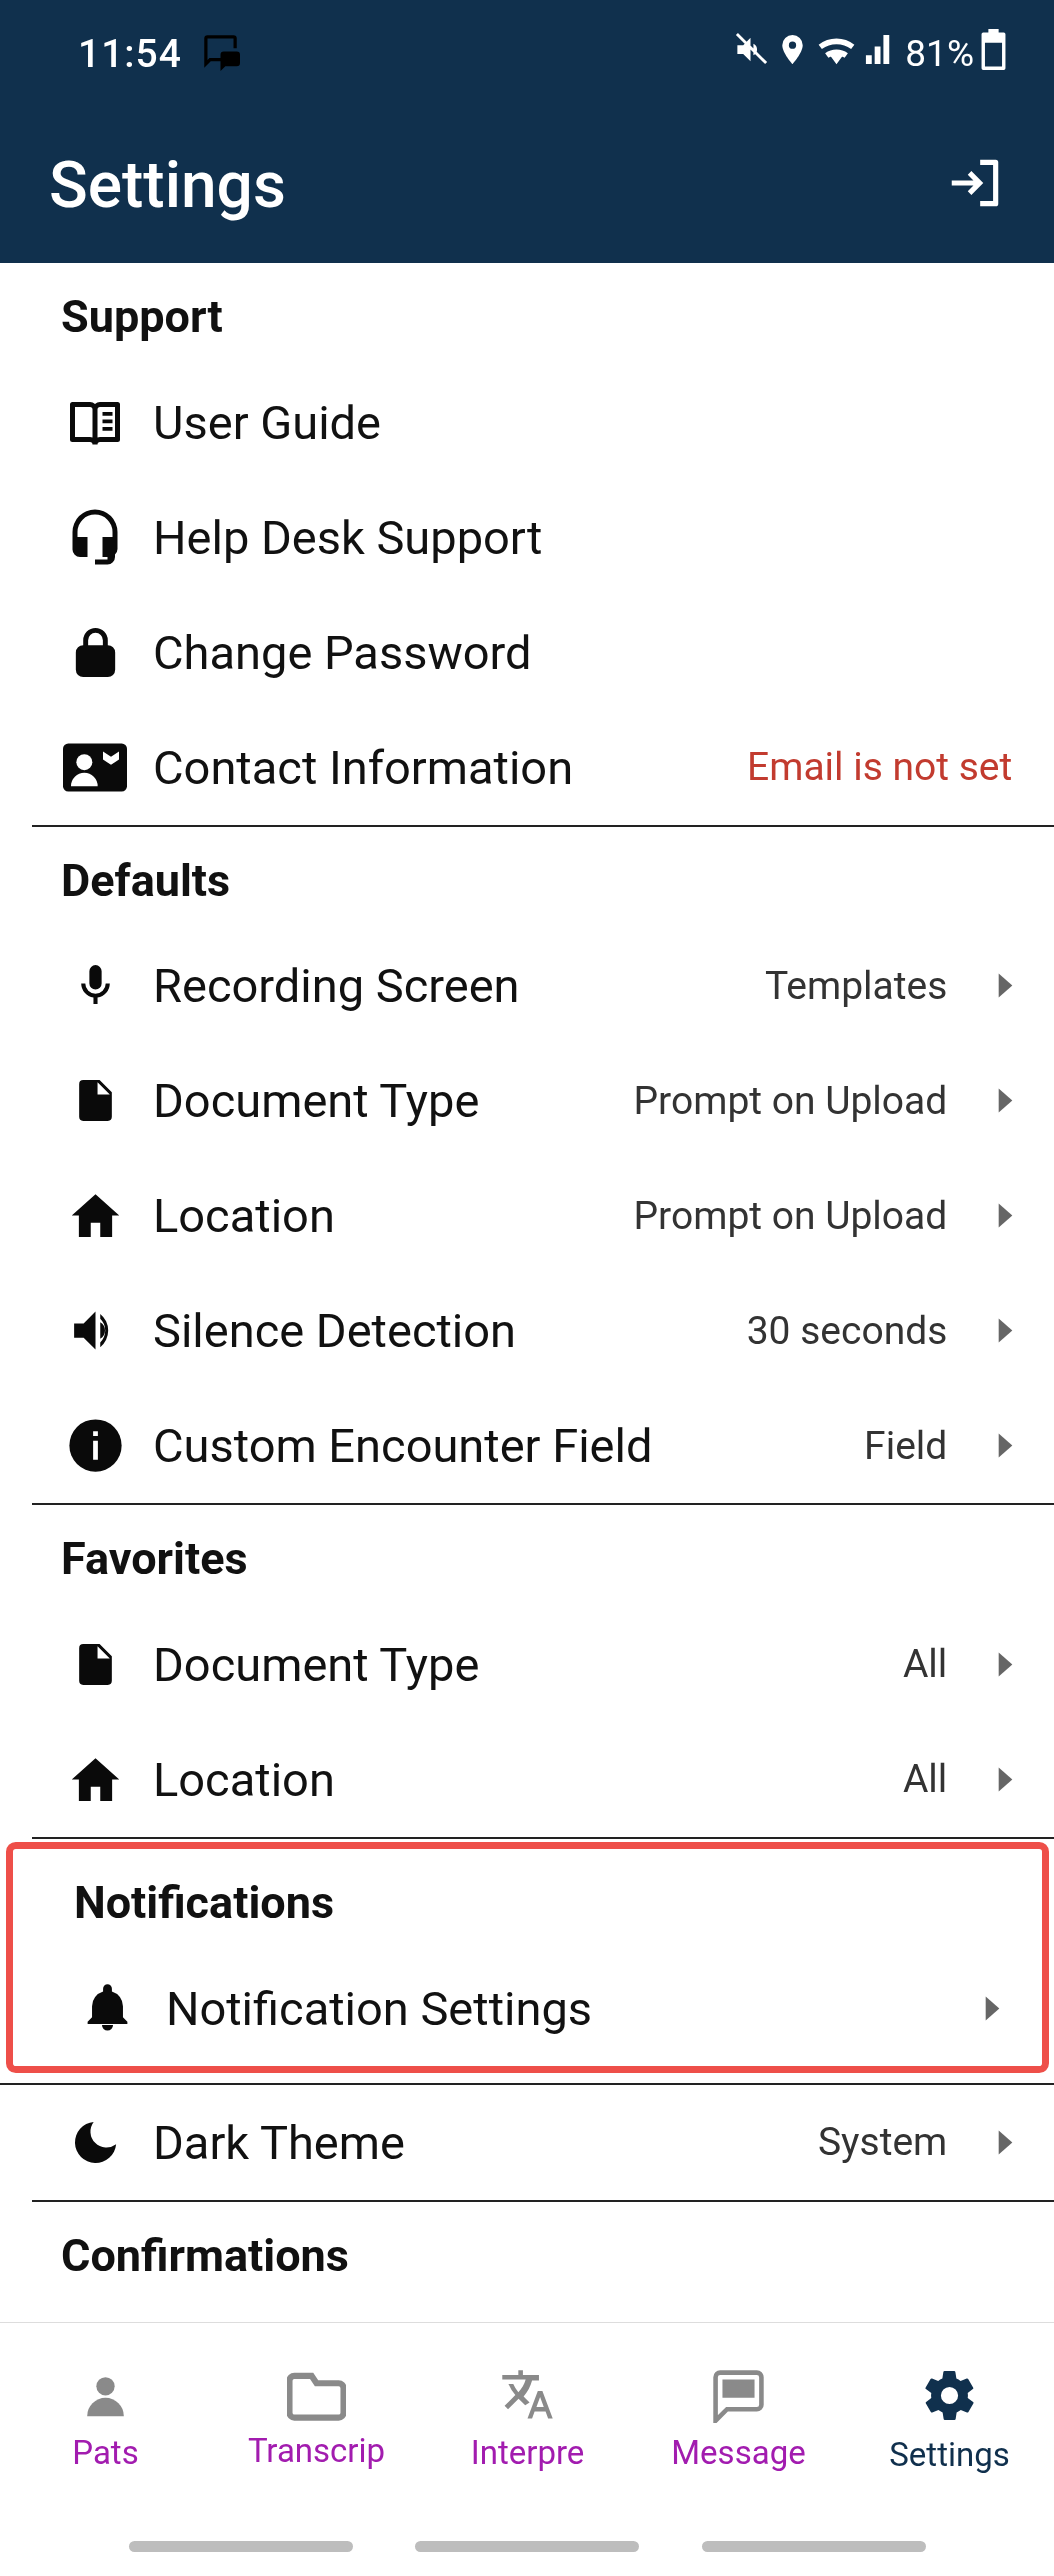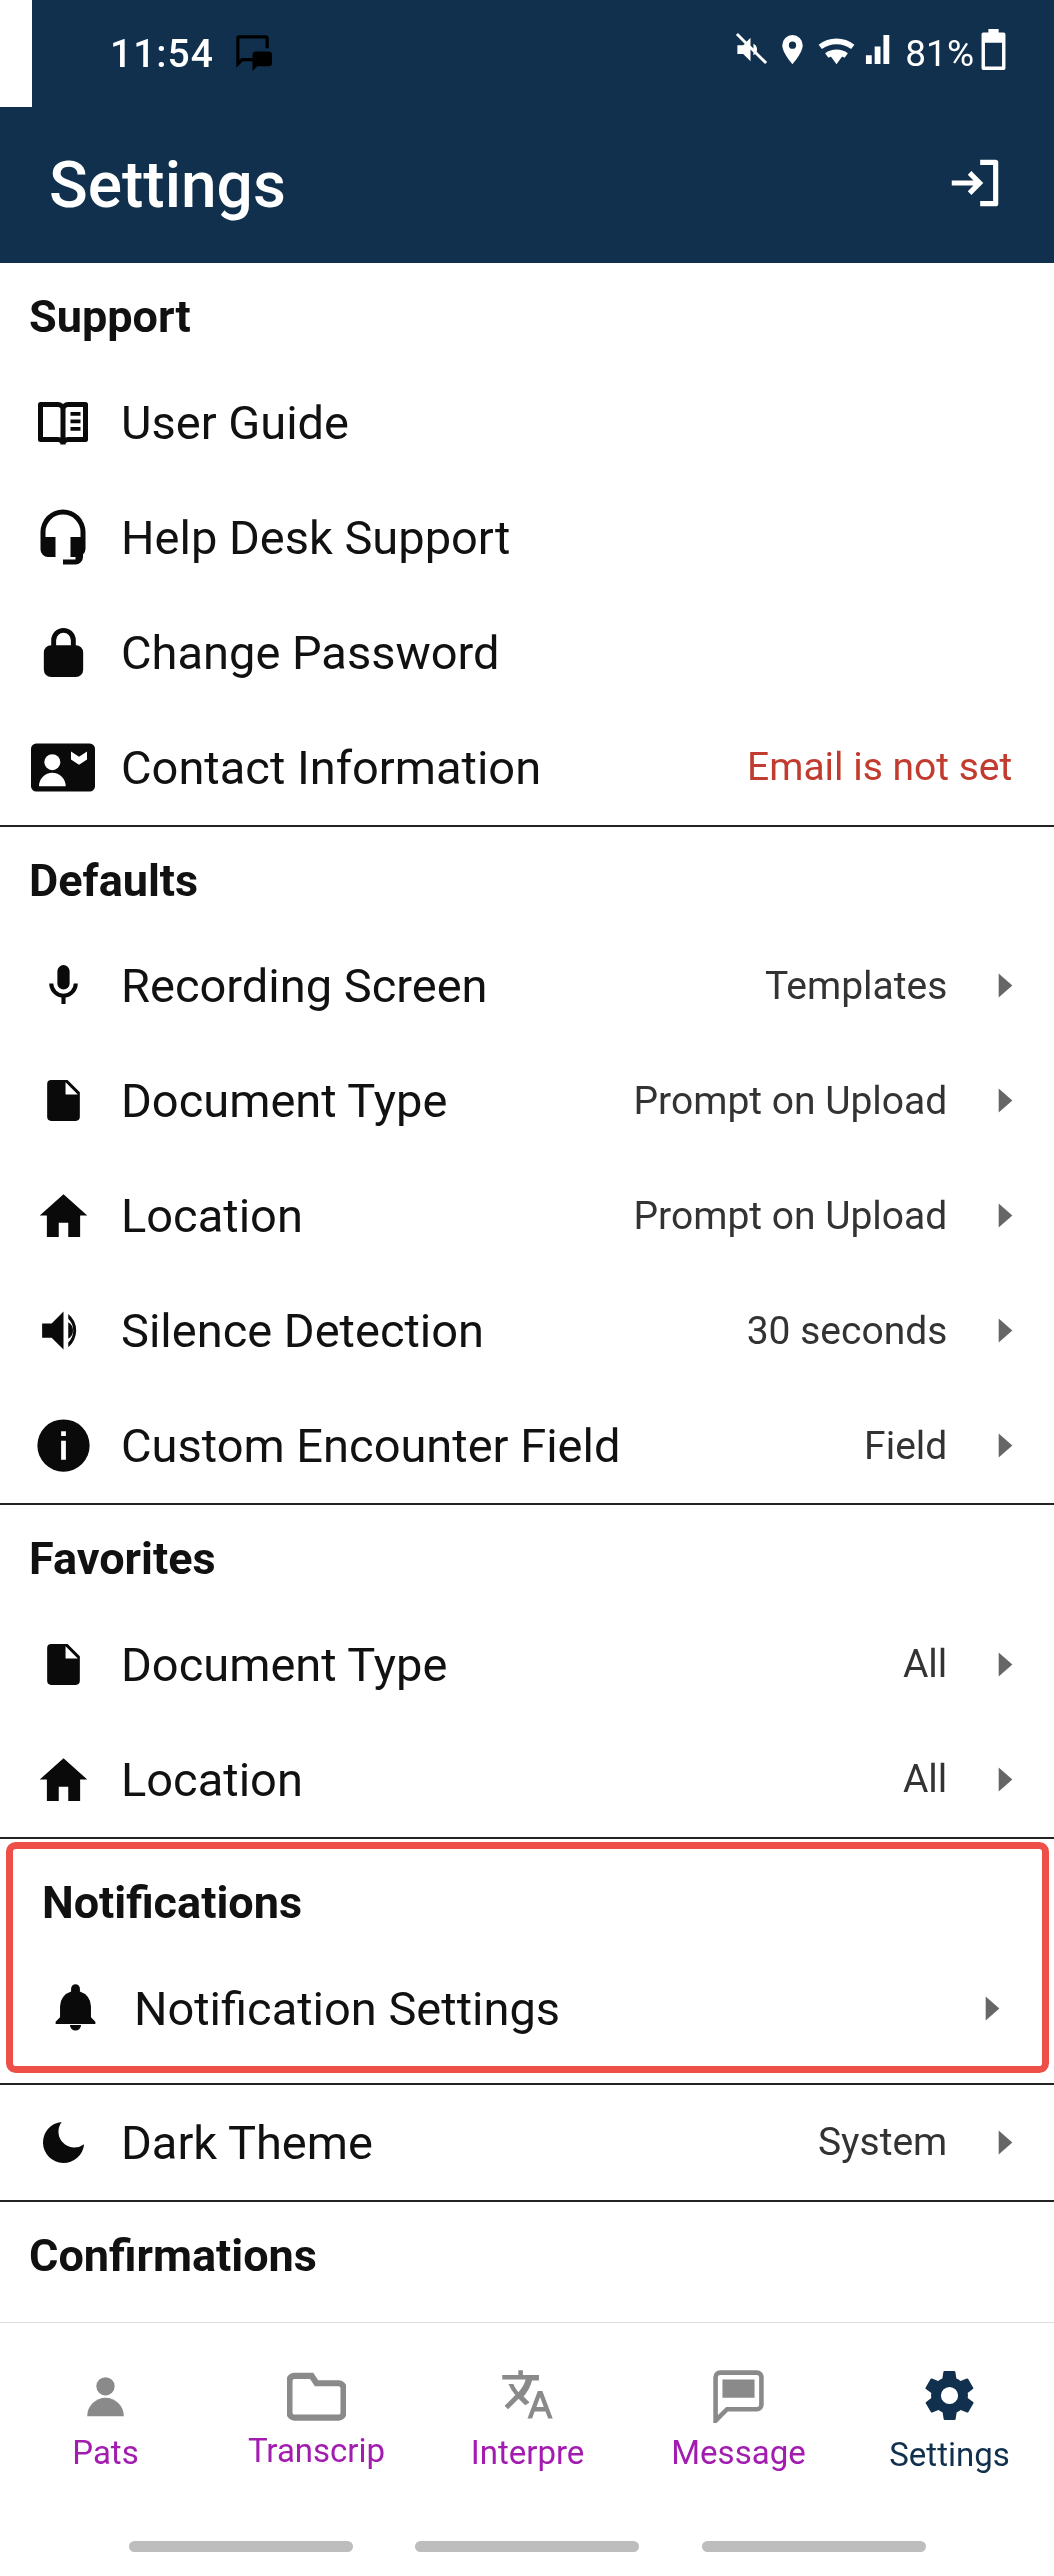--- a/index.html
+++ b/index.html
@@ -1,33 +1,33 @@
 <!DOCTYPE html>
 <html><head>
 <meta charset="utf-8">
 <style>
   * { box-sizing: border-box; margin: 0; padding: 0; }
   html, body { width: 1055px; height: 2576px; font-family: -apple-system, "Segoe UI", Roboto, sans-serif; background: #f5f5f5; overflow: hidden; }
   .phone { width: 1055px; height: 2576px; background: #fff; display: flex; flex-direction: column; }
 
   
-  .status-bar { height: 107px; background: #10304d; display: flex; align-items: center; justify-content: space-between; padding: 0 49px 0 78px; color: #fff; margin-left: 32px; }
+  .status-bar { height: 107px; background: #10304d; display: flex; align-items: center; justify-content: space-between; padding: 0 49px 0 78px; color: #fff; }
   .status-left { display: flex; align-items: center; gap: 19.5px; }
   .status-time { font-size: 39px; font-weight: 500; letter-spacing: 1px; }
   .status-right { display: flex; align-items: center; gap: 7px; font-size: 35px; }
   .status-right svg { fill: #fff; }
   .battery-text { font-size: 37px; font-weight: 400; }
 
   
   .app-bar { height: 156px; background: #10304d; display: flex; align-items: center; justify-content: space-between; padding: 0 49px; }
   .app-title { color: #fff; font-size: 64px; font-weight: 500; }
 
   
   .content { flex: 1; overflow: hidden; background: #fff; }
-  .section { border-bottom: 2px solid #222; }
+  .section { border-bottom: 2px solid #222; margin-left: 32px; }
   .section:first-child { border-top: none; }
   .section-title { font-size: 45px; font-weight: 700; color: #111; padding: 27px 29px 21.5px 29px; }
   .row { display: flex; align-items: center; padding: 21.5px 29px 21.5px 29px; min-height: 115px; gap: 24px; }
   .row .icon-slot { width: 68px; height: 68px; flex: 0 0 68px; display: flex; align-items: center; justify-content: center; }
   .row .icon-slot svg { fill: #0a0a0a; }
   .row-label { font-size: 47px; color: #111; flex: 1; }
   .row-value { font-size: 39px; color: #333; margin-right: 13.7px; }
   .row-value.warn { color: #c23b2f; }
   .chev { width: 41px; height: 41px; flex: 0 0 41px; }
   .chev svg { fill: #666; }

